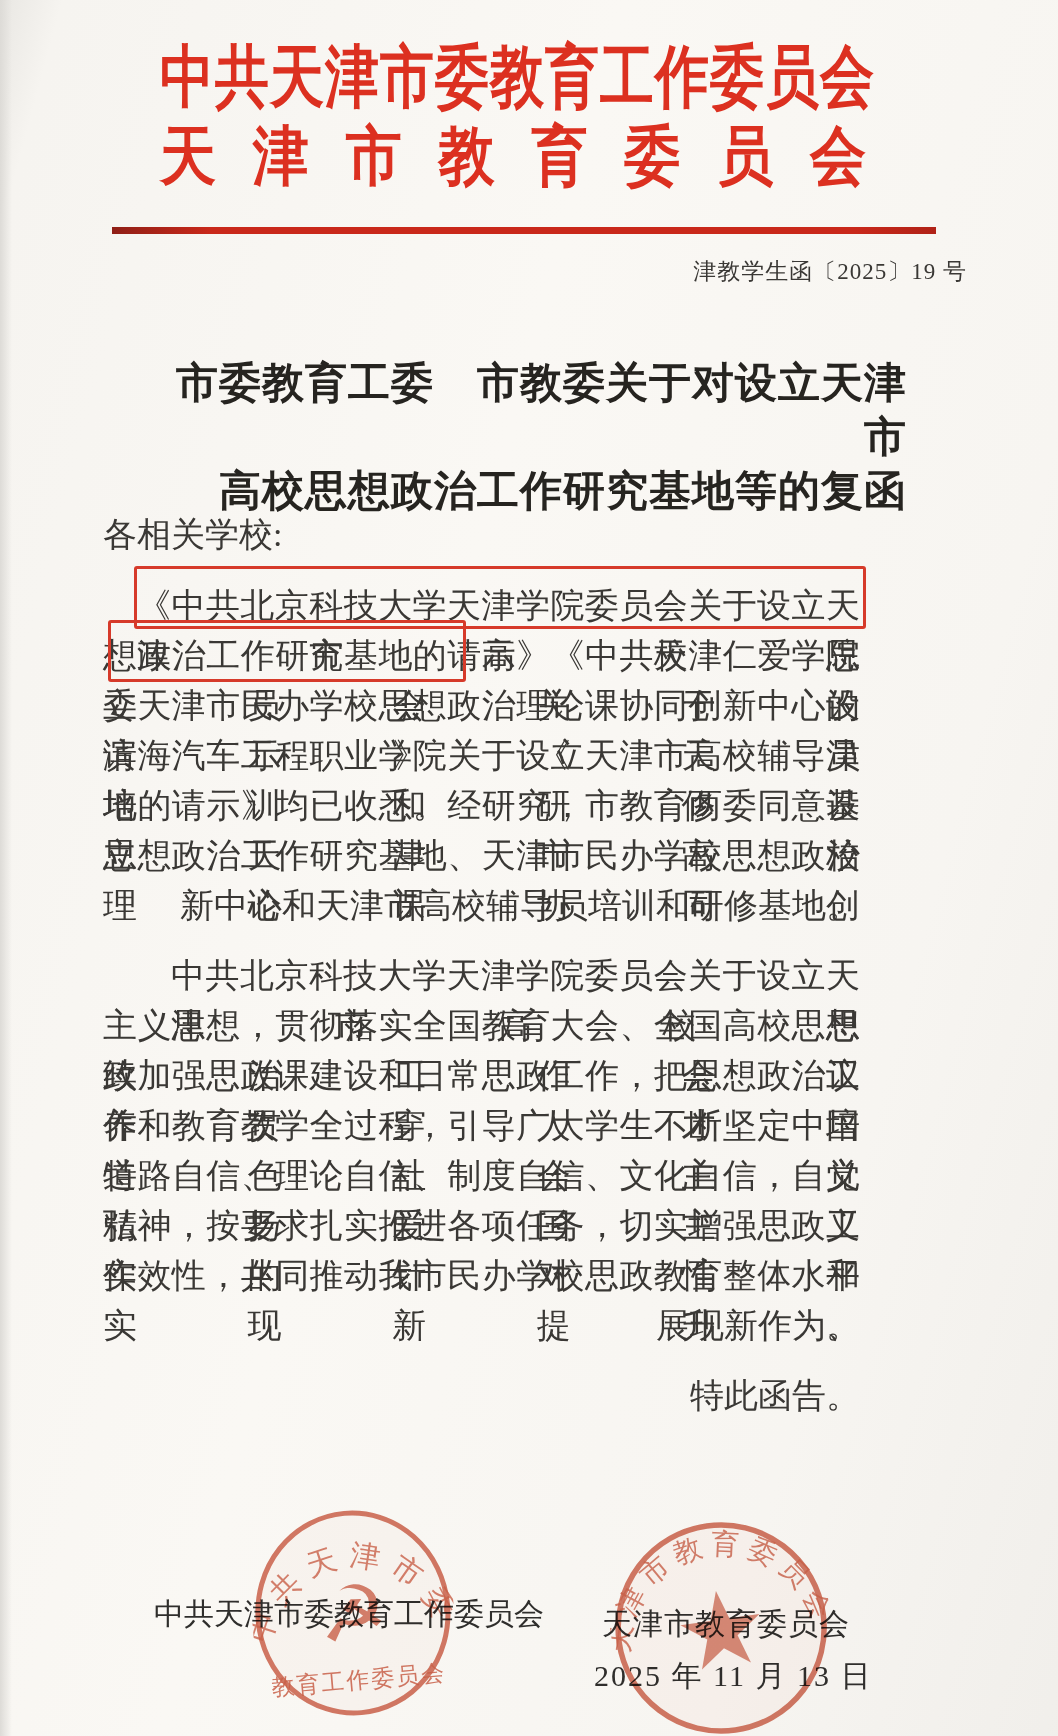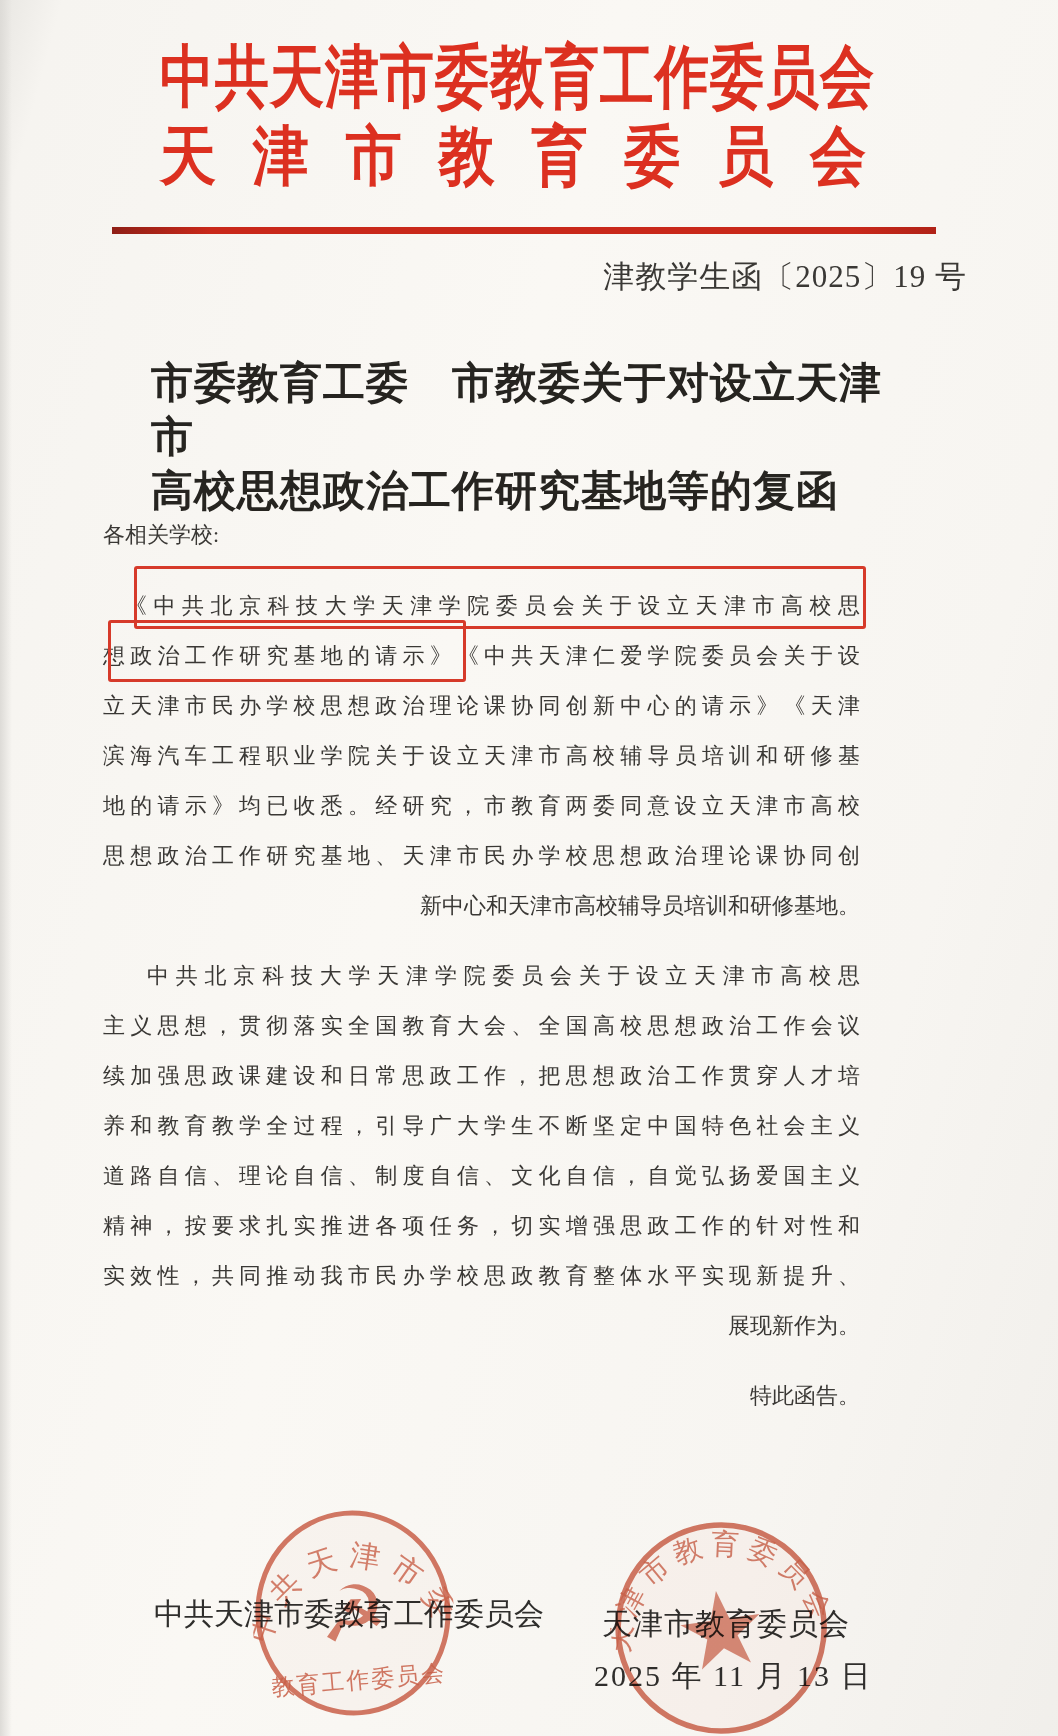--- a/index.html
+++ b/index.html
@@ -18,30 +18,30 @@
     position:absolute;color:#dc3020;font-weight:bold;
     text-align:justify;text-align-last:justify;transform-origin:top left;
   }
   .hdr1{left:160px;top:32px;width:714px;font-size:54px;transform:scaleY(1.26);}
   .hdr2{left:160px;top:114px;width:706px;font-size:56px;transform:scaleY(1.15);}
   .rule{
     position:absolute;left:112px;top:227px;width:824px;height:7px;
     background:linear-gradient(90deg,#8f1f16,#c9281a 12%,#c9281a 90%,#b02217);
   }
   .docnum{
-    position:absolute;top:256px;right:131px;font-size:31px;color:#3a3835;letter-spacing:1px;
+    position:absolute;top:256px;right:131px;font-size:23px;color:#3a3835;letter-spacing:1px;
   }
   .title{
-    position:absolute;left:151px;top:356px;width:756px;text-align:left;
+    position:absolute;left:151px;top:356px;width:756px;text-align:right;
     font-size:42px;line-height:54px;font-weight:bold;color:#262420;letter-spacing:1px;
   }
   
   .body-text{
     position:absolute;left:103px;top:509px;width:757px;
-    font-size:22px;color:#3a3835;
+    font-size:34px;color:#3a3835;
   }
   .salutation{height:52px;line-height:52px;}
   .para{margin-top:20px;}
   .para.closing{}
   .bline{height:50px;line-height:50px;white-space:normal;}
   .bline.full{text-align:justify;text-align-last:justify;}
   .bline.last{text-align:right;}
   
   .hl-box{
     position:absolute;border:3px solid #d63a2a;border-radius:3px;background:transparent;

